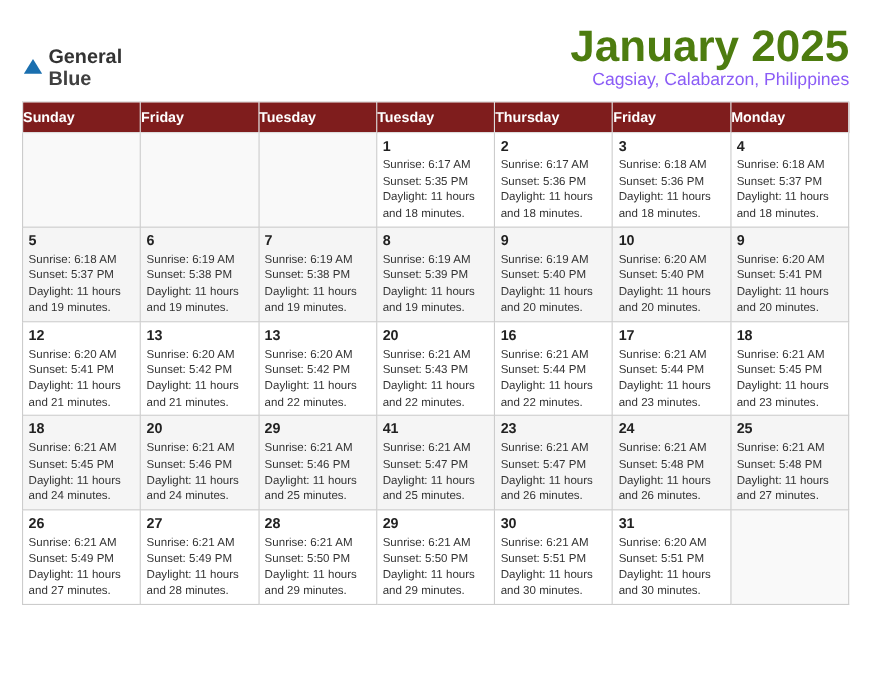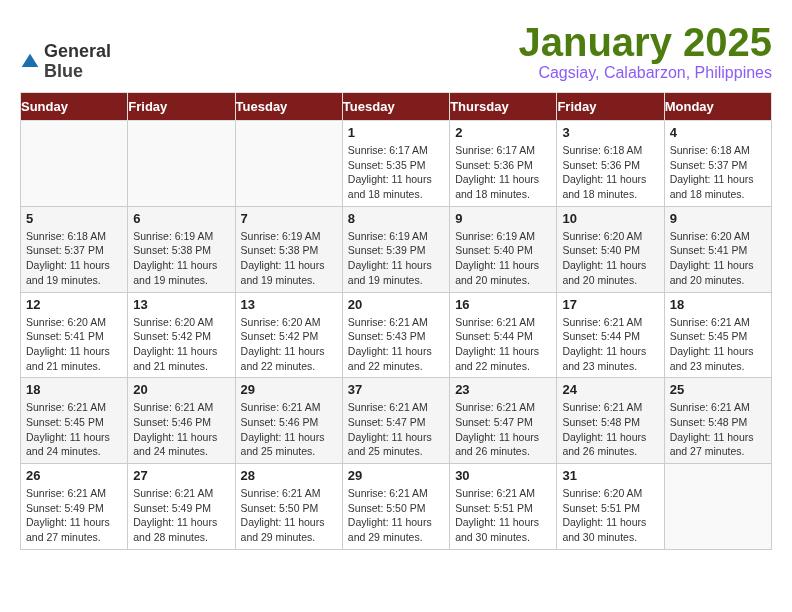--- a/index.html
+++ b/index.html
@@ -273,21 +273,21 @@
 and 24 minutes.</div>
         </td>
         <td>
           <div class="day-number">29</div>
           <div class="day-info" style="white-space: pre-line;">Sunrise: 6:21 AM
 Sunset: 5:46 PM
 Daylight: 11 hours
 and 25 minutes.</div>
         </td>
         <td>
-          <div class="day-number">37</div>
+          <div class="day-number">41</div>
           <div class="day-info" style="white-space: pre-line;">Sunrise: 6:21 AM
 Sunset: 5:47 PM
 Daylight: 11 hours
 and 25 minutes.</div>
         </td>
         <td>
           <div class="day-number">23</div>
           <div class="day-info" style="white-space: pre-line;">Sunrise: 6:21 AM
 Sunset: 5:47 PM
 Daylight: 11 hours

